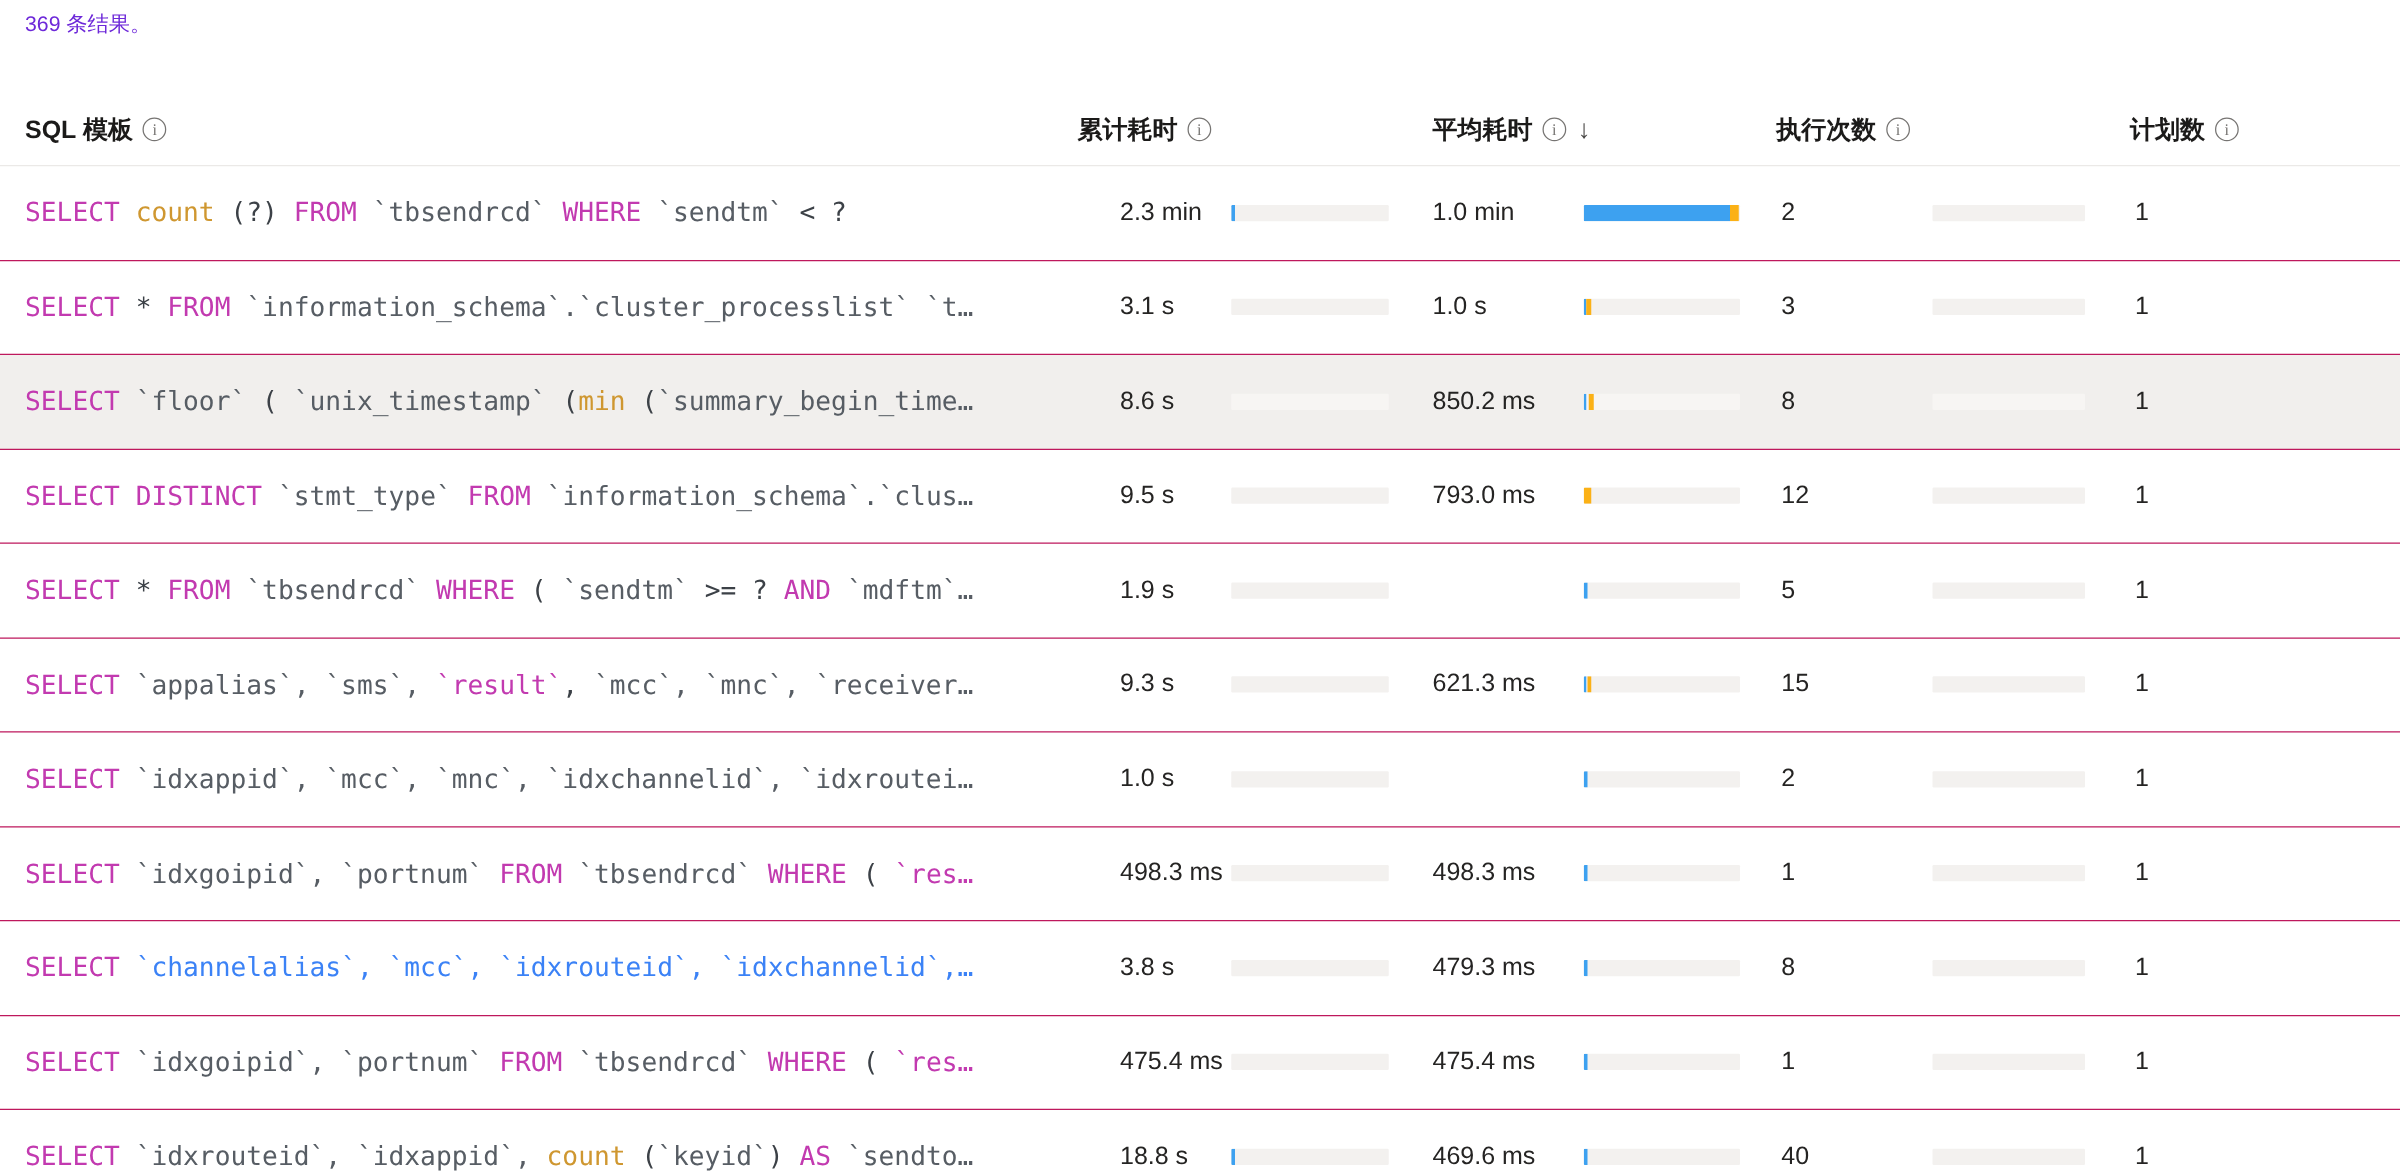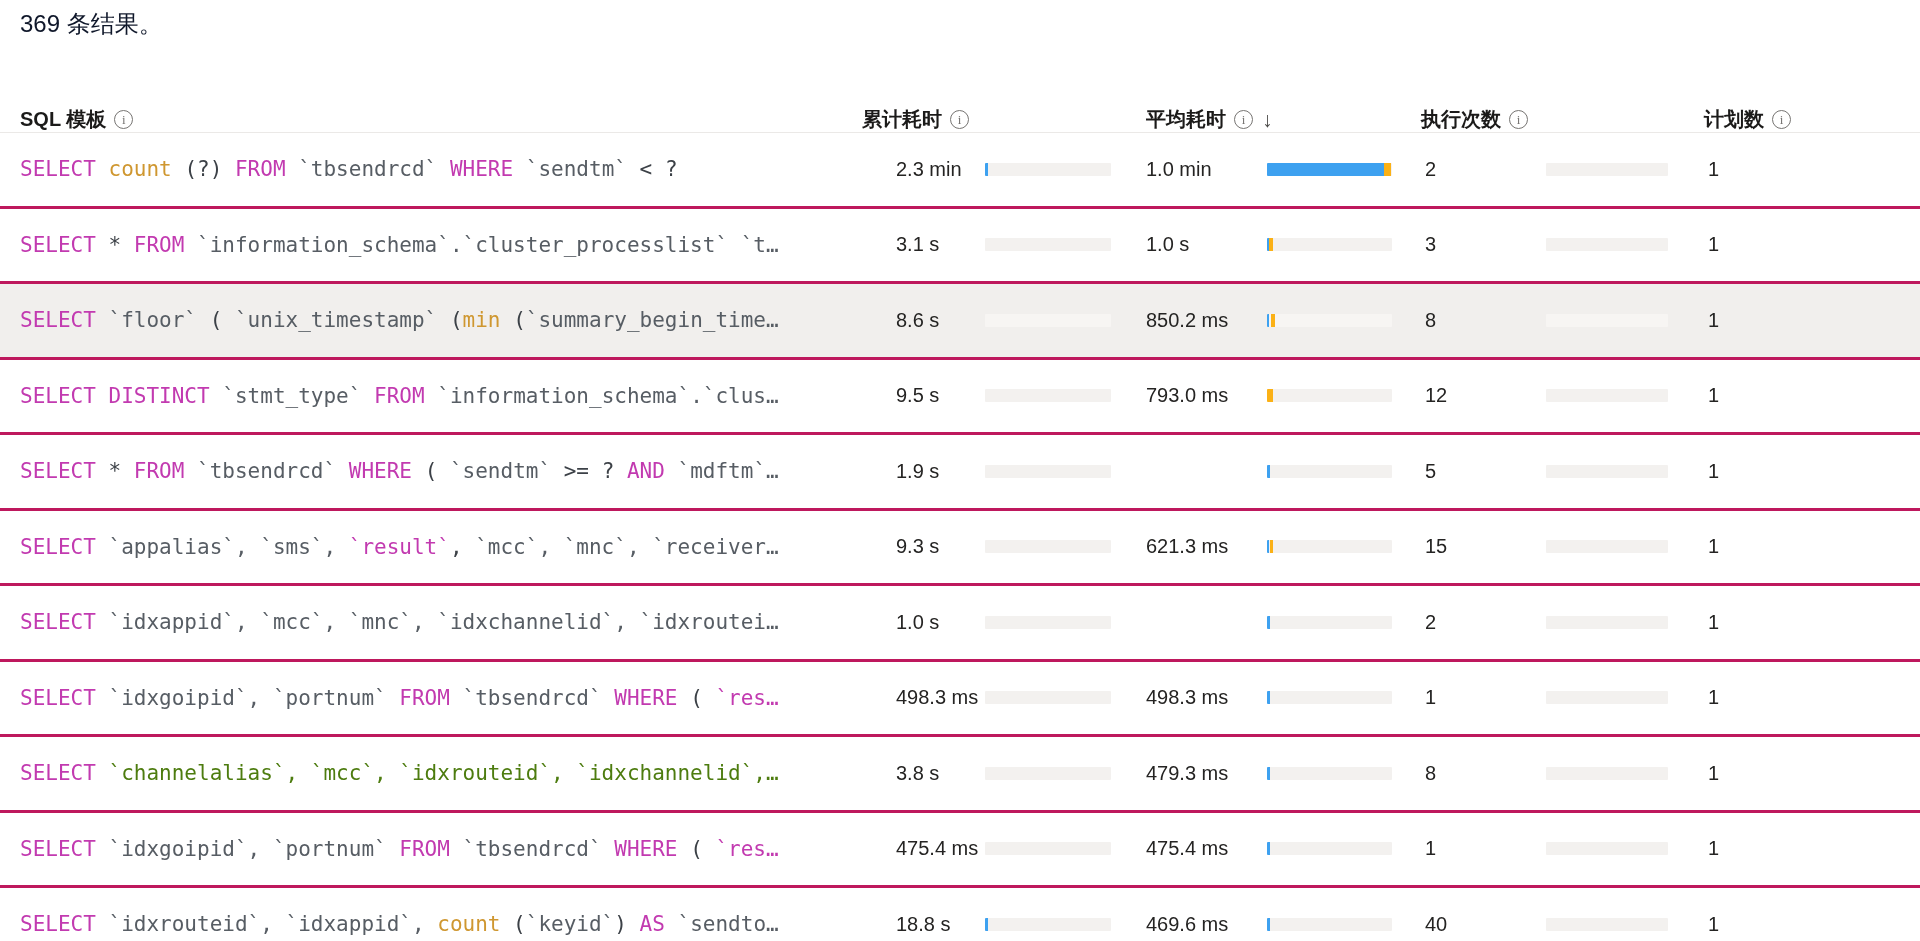--- a/index.html
+++ b/index.html
@@ -1,40 +1,40 @@
 <!DOCTYPE html>
 <html><head>
 <meta charset="utf-8">
 <style>
   * { box-sizing: border-box; }
   html,body { margin:0; padding:0; background:#fff; }
   body { font-family:"Liberation Sans","DejaVu Sans",sans-serif; color:#252423; }
   .page { position:relative; width:1920px; height:941px; overflow:hidden; background:#fff; }
 
-  .results { position:absolute; left:20px; top:8px; font-size:24px; color:#0f172a; }
+  .results { position:absolute; left:20px; top:8px; font-size:17px; color:#6d28d9; }
 
   
   .thead { position:absolute; top:75px; left:0; width:1920px; height:58px;
            border-bottom:1px solid #ebe9e7; background:#fff; }
-  .th { position:absolute; top:16px; height:100%; display:flex; align-items:center; gap:8px;
+  .th { position:absolute; top:0; height:100%; display:flex; align-items:center; gap:8px;
         font-weight:700; font-size:20px; color:#1b1a19; cursor:pointer; white-space:nowrap;justify-content:flex-end; }
   .th-sql  { left:20px; }
   .th-sum  { left:862px; }
   .th-avg  { left:1146px; }
   .th-exec { left:1421px; }
   .th-plan { left:1704px; }
   .info { width:19px; height:19px; min-width:19px; border:1.7px solid #767472; border-radius:50%;
           display:inline-flex; align-items:center; justify-content:center;
           font-size:13px; line-height:1; font-weight:400; color:#767472;
           font-family:"Liberation Serif","DejaVu Serif",serif; }
   .sort { font-weight:400; color:#4a4947; font-size:21px; margin-left:1px; }
 
   
   .tbody { position:absolute; top:133px; left:0; width:1920px; }
-  .row { position:relative; height:75.5px; border-bottom:3px solid #be185d; cursor:pointer; }
+  .row { position:relative; height:75.5px; border-bottom:1px solid #be185d; cursor:pointer; }
   .row.hl { background:#f1efed; }
   .cell { position:absolute; top:0; height:100%; display:flex; align-items:center; }
 
   .sql { left:20px; width:812px; overflow:hidden; white-space:pre;
          font-family:"DejaVu Sans Mono","Liberation Mono",monospace; font-size:21px; }
 
   .val { font-size:20px; color:#252423; white-space:nowrap; }
   .v-sum  { left:896px;  width:118px; }
   .v-avg  { left:1146px; width:116px; }
   .v-exec { left:1425px; width:110px; }
@@ -222,21 +222,21 @@
             <div class="seg" style="left: 0%; width: 2.2%; background: rgb(61, 161, 240);"></div>
           </div>
         </div>
         <div class="cell val v-exec">1</div>
         <div class="barcell b-exec">
           <div class="track"></div>
         </div>
         <div class="cell val v-plan">1</div>
       </div>
       <div class="row">
-        <div class="cell sql"><span class="tok" style="color: rgb(194, 58, 176);">SELECT</span><span class="tok" style="color: rgb(60, 65, 71);"> </span><span class="tok" style="color: #4d7c0f;">`channelalias`, `mcc`, `idxrouteid`, `idxchannelid`,…</span></div>
+        <div class="cell sql"><span class="tok" style="color: rgb(194, 58, 176);">SELECT</span><span class="tok" style="color: rgb(60, 65, 71);"> </span><span class="tok" style="color: #3b82f6;">`channelalias`, `mcc`, `idxrouteid`, `idxchannelid`,…</span></div>
         <div class="cell val v-sum">3.8 s</div>
         <div class="barcell b-sum">
           <div class="track"></div>
         </div>
         <div class="cell val v-avg">479.3 ms</div>
         <div class="barcell b-avg">
           <div class="track">
             <div class="seg" style="left: 0%; width: 2%; background: rgb(61, 161, 240);"></div>
           </div>
         </div>

